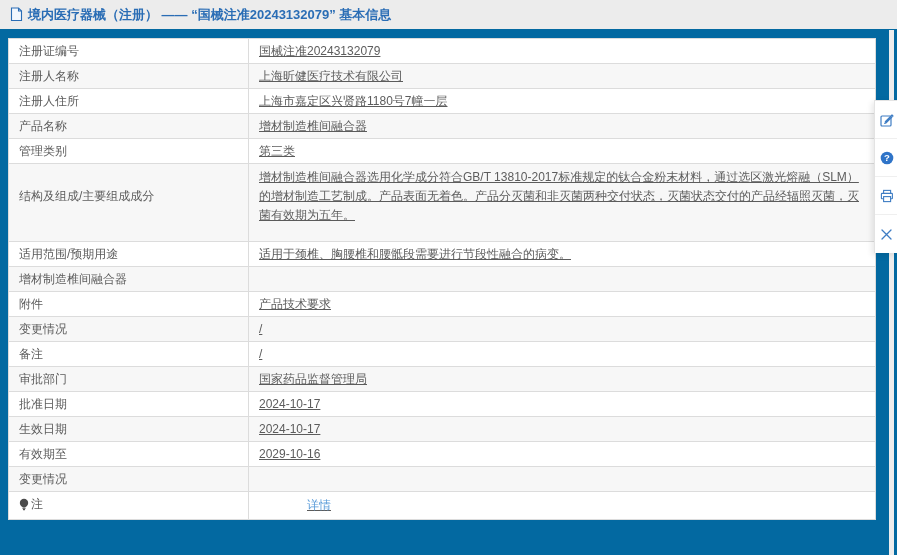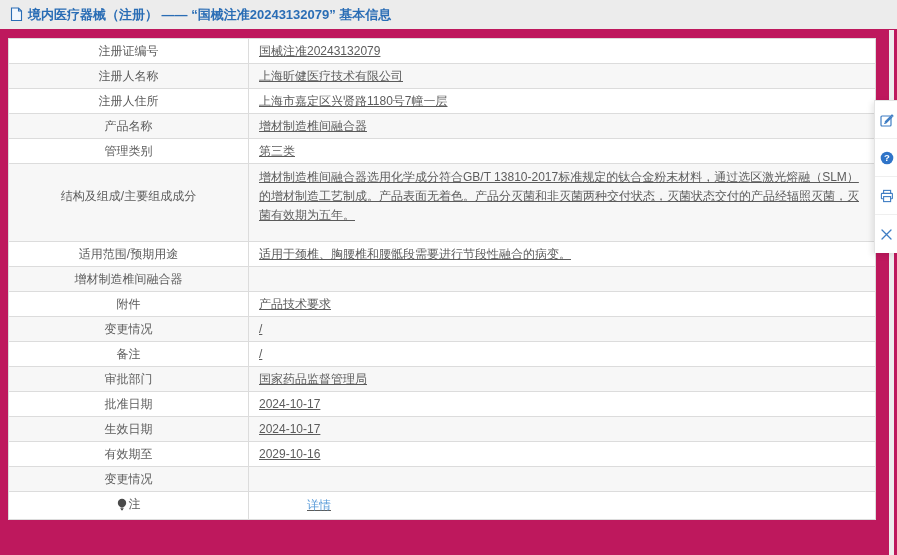--- a/index.html
+++ b/index.html
@@ -1,34 +1,34 @@
 <!DOCTYPE html>
 <html><head>
 <meta charset="utf-8">
 <style>
   * { margin:0; padding:0; box-sizing:border-box; }
   html,body { width:897px; height:555px; overflow:hidden; background:#fff;
     font-family:"Liberation Sans","DejaVu Sans",sans-serif; }
-  .page { position:relative; width:897px; height:555px; background:#be185d; }
+  .page { position:relative; width:897px; height:555px; background:#0369a1; }
 
   
   .header-bar { position:absolute; left:0; top:0; width:897px; height:29px;
     background:#ececec; display:flex; align-items:center; padding:0 10px; gap:5px; }
   .page-title { font-size:13px; font-weight:bold; color:#2a6db5; letter-spacing:0; white-space:nowrap; }
   .doc-icon { display:inline-flex; flex:0 0 auto; }
 
   
   table.info { position:absolute; left:8px; top:38px; width:868px;
     border-collapse:collapse; background:#fff; table-layout:fixed;
     border:1px solid #c2c2c2; }
   table.info td { border:1px solid #dcdcdc; font-size:12px; color:#5c5c5c;
     padding:3px 10px; line-height:18px; vertical-align:middle; word-break:break-all; }
   table.info tr { height:25px; }
   table.info tr:nth-child(even) { background:#f7f7f7; }
-  td.label { width:240px; text-align:center; padding-right:13px; color:#555; }
+  td.label { width:240px; text-align:left; padding-right:13px; color:#555; }
   td.value { text-align:left;text-decoration:underline; }
   tr.tall td { line-height:19px; padding-top:4px; padding-bottom:16px; }
   a.detail-link { color:#5b9cd9; text-decoration:none; cursor:pointer;margin-left:48px; }
   .note-label { display:inline-flex; align-items:center; gap:2px; justify-content:flex-end; }
   .bulb-icon { display:inline-block; line-height:0; }
 
   
   .scroll-track { position:absolute; right:3px; top:30px; bottom:0; width:5px;
     background:#ededed; }
 

